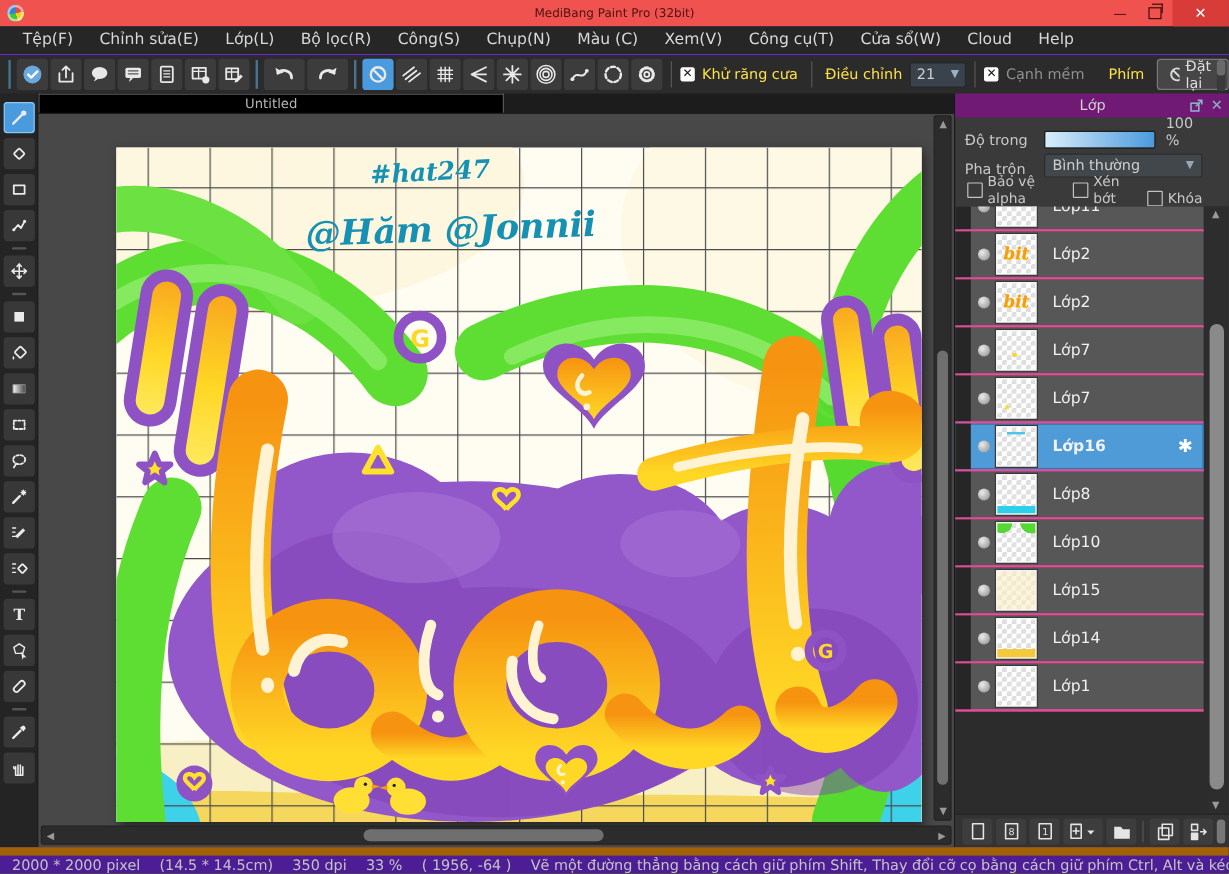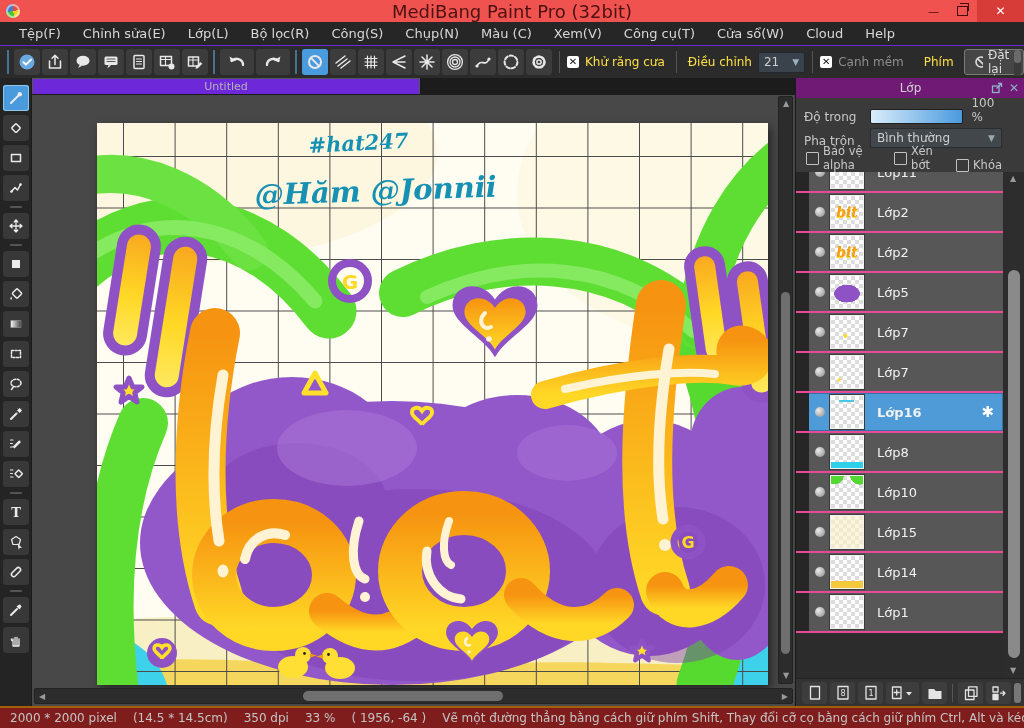--- a/index.html
+++ b/index.html
@@ -5,21 +5,21 @@
   html,body{margin:0;padding:0;background:#2b2b2b;}
   #app{position:relative;width:1024px;height:728px;overflow:hidden;
        font-family:"DejaVu Sans","Liberation Sans",sans-serif;
        -webkit-font-smoothing:antialiased;color:#ddd;font-size:13px;}
   
   .titlebar{position:absolute;left:0;top:0;width:1024px;height:22px;background:#f0534f;
             display:flex;align-items:center;}
   .applogo{width:14px;height:14px;border-radius:50%;margin-left:6px;
            background:conic-gradient(#e74c3c 0 22%,#f4d020 22% 45%,#49c33a 45% 72%,#3b7fd4 72%);
            box-shadow:inset 0 0 0 2px rgba(255,255,255,.55);}
-  .title{position:absolute;left:0;right:0;text-align:center;color:#4a1210;font-size:18px;}
+  .title{position:absolute;left:0;right:0;text-align:center;color:#4a1210;font-size:10px;}
   .wbtns{margin-left:auto;display:flex;height:22px;z-index:2;}
   .wbtn{width:29px;height:22px;display:grid;place-items:center;color:#3c0d0b;font-size:11px;}
   .wbtn.close{width:47px;background:#d83c38;color:#fff;font-size:12px;}
   .maxico{width:9px;height:8px;border:1px solid #3c0d0b;position:relative;background:transparent;}
   .maxico::before{content:"";position:absolute;left:2px;top:-4px;width:8px;height:7px;border:1px solid #3c0d0b;border-bottom:none;border-left:none;}
   
   .menubar{position:absolute;left:0;top:22px;width:1024px;height:24px;background:#262626;
            display:flex;align-items:center;padding-left:8px;box-sizing:border-box;border-bottom:1px solid #6d28d9;}
   .menubar span{padding:0 11px;color:#d8d8d8;font-size:13px;cursor:default;}
   
@@ -46,21 +46,21 @@
   
   .toolcol{position:absolute;left:0;top:78px;width:32px;height:628px;background:#242424;
            display:flex;flex-direction:column;align-items:center;padding-top:7px;box-sizing:border-box;gap:4px;
            border-right:1px solid #1b1b1b;}
   .tool{width:26px;height:26px;background:#383838;border-radius:3px;display:grid;place-items:center;flex:none;}
   .tool.sel{background:#4a9ade;box-shadow:0 0 0 1px #8ec7ee inset;}
   .tool svg{stroke:#eaeaea;fill:none;stroke-width:1.5;stroke-linecap:round;stroke-linejoin:round;}
   .tsep{width:12px;height:2px;background:#555;border-radius:1px;margin:1px 0;flex:none;}
   
   .tabbar{position:absolute;left:32px;top:78px;width:763px;height:17px;background:#1c1c1c;}
-  .tab{position:absolute;left:0;top:0;width:388px;height:16px;background:#6d28d9;border:1px solid #565656;
+  .tab{position:absolute;left:0;top:0;width:388px;height:16px;background:#000000;border:1px solid #565656;
        border-bottom:none;box-sizing:border-box;color:#b4b4b4;font-size:11px;text-align:center;line-height:15px;}
   .viewport{position:absolute;left:32px;top:95px;width:763px;height:611px;background:#484848;overflow:hidden;}
   .canvas{position:absolute;left:65px;top:28px;width:671px;height:562px;background:#fff;
           box-shadow:3px 4px 9px rgba(0,0,0,.5);}
   .canvas svg{display:block;}
   .vscroll{position:absolute;right:2px;top:1px;width:15px;height:588px;background:#2c2c2c;border:1px solid #222;
            border-radius:2px;box-sizing:border-box;}
   .vscroll .thumb{position:absolute;left:2px;top:195px;width:9px;height:362px;background:#6f6f6f;border-radius:5px;}
   .hscroll{position:absolute;left:2px;bottom:2px;width:759px;height:16px;background:#2c2c2c;border:1px solid #222;
            border-radius:2px;box-sizing:border-box;}
@@ -117,21 +117,21 @@
   .plist-scroll{position:absolute;left:209px;top:0;width:18px;height:506px;background:#2d2d2d;}
   .plist-scroll .thumb{position:absolute;left:3px;top:98px;width:12px;height:388px;background:#8a8a8a;border-radius:6px;}
   .pbot{position:absolute;left:0;top:600px;width:229px;height:28px;background:#333;border-top:1px solid #222;
         display:flex;align-items:center;gap:3px;padding:0 6px;box-sizing:border-box;}
   .pbtn{width:25px;height:22px;background:#3d3d3d;border-radius:3px;display:grid;place-items:center;flex:none;}
   .pbtn.wide{width:33px;}
   .pbtn svg{stroke:#e4e4e4;fill:none;stroke-width:1.3;stroke-linecap:round;stroke-linejoin:round;}
   .pbsep{width:1px;height:18px;background:#555;margin:0 2px;flex:none;}
   .pstub{margin-left:auto;width:7px;height:20px;background:#777;border-radius:3px;flex:none;}
   
-  .statusbar{position:absolute;left:0;top:706px;width:1024px;height:22px;background:#7f1d1d;border-top:2px solid #a16207;
+  .statusbar{position:absolute;left:0;top:706px;width:1024px;height:22px;background:#4c1d95;border-top:7px solid #a16207;
              display:flex;align-items:center;padding-left:10px;box-sizing:border-box;color:#c4c4c4;font-size:12px;}
   .statusbar span{margin-right:16px;white-space:nowrap;}
 </style>
 </head>
 <body>
 
 <svg width="0" height="0" style="position:absolute">
   <defs>
     <linearGradient id="tg" x1="0" y1="0" x2="1" y2="0">
       <stop offset="0" stop-color="#f5f5f5"></stop>
@@ -617,29 +617,20 @@
             </div>
     <div class="lthumb t-bit"></div>
     <span class="lname">Lớp2</span>
 
   </div>
           <div class="lrow">
     <div class="lstrip"></div>
     <div class="ldotcell">
               <div class="ldot"></div>
             </div>
-    <div class="lthumb t-purple"></div>
-    <span class="lname">Lớp5</span>
-
-  </div>
-          <div class="lrow">
-    <div class="lstrip"></div>
-    <div class="ldotcell">
-              <div class="ldot"></div>
-            </div>
     <div class="lthumb t-faint"></div>
     <span class="lname">Lớp7</span>
 
   </div>
           <div class="lrow">
     <div class="lstrip"></div>
     <div class="ldotcell">
               <div class="ldot"></div>
             </div>
     <div class="lthumb t-faint-star"></div>

